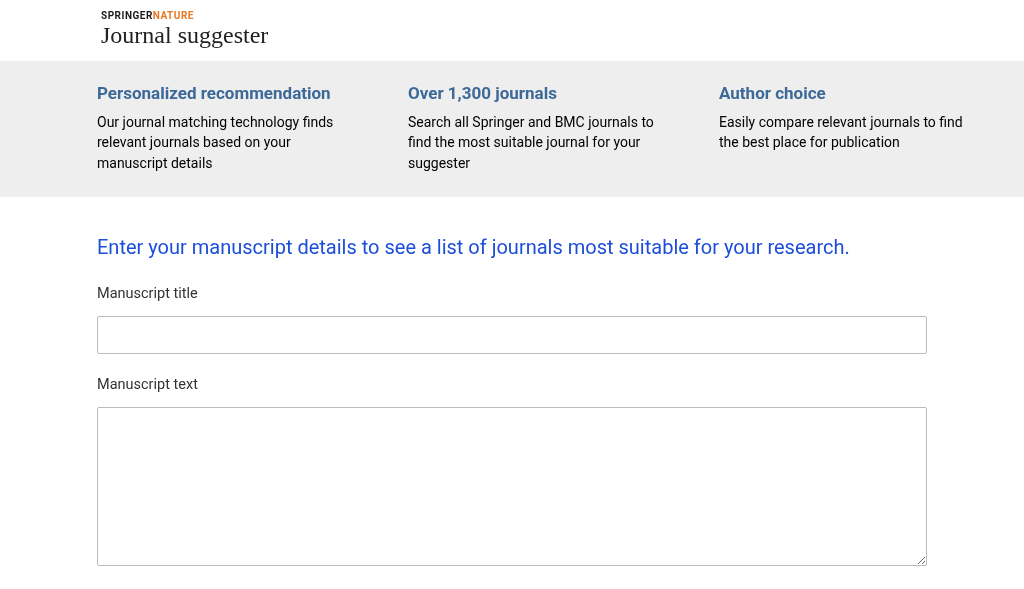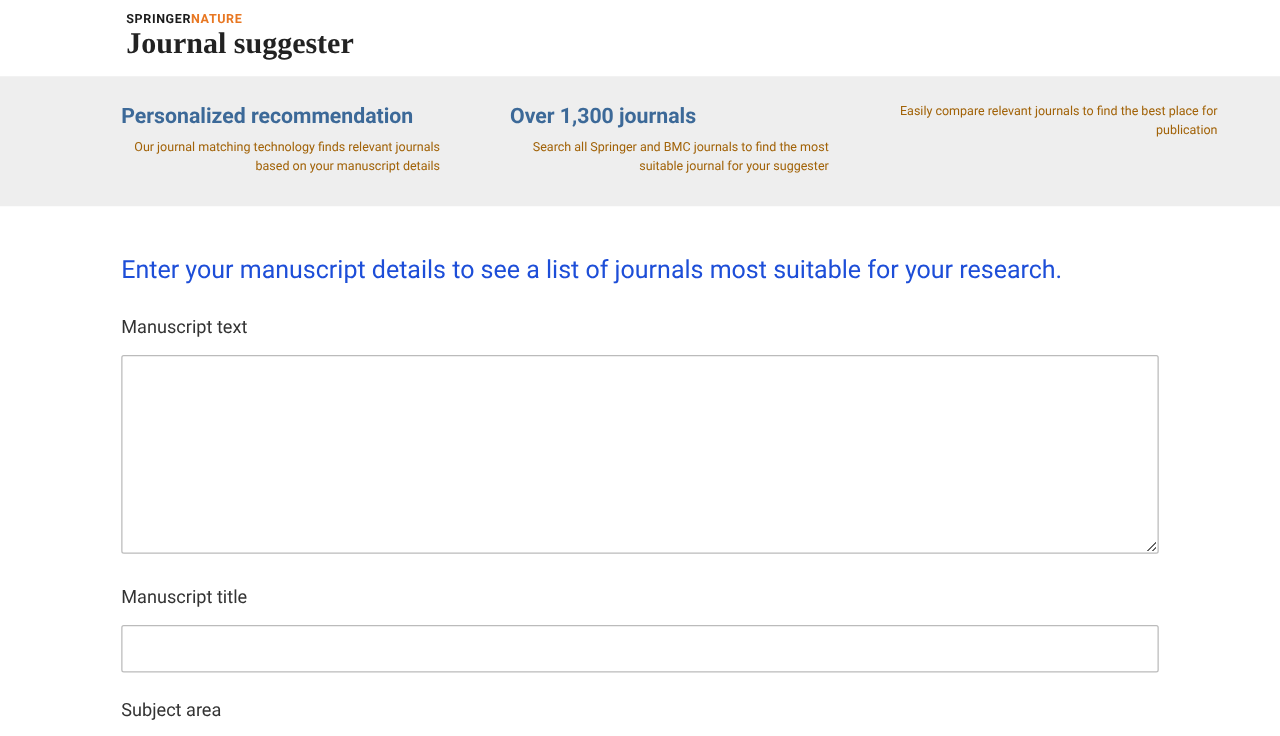--- a/index.html
+++ b/index.html
@@ -26,21 +26,21 @@
       letter-spacing: 0.5px;
       color: #1a1a1a;
     }
     .logo-text .orange {
       color: #e87722;
     }
     .app-title {
       font-family: Georgia, "Times New Roman", serif;
       font-size: 24px;
       color: #222222;
-      font-weight: 700;
+      font-weight: 400;
       margin-top: 1px;
     }
     .features-band {
       background: #eeeeee;
       width: 100%;
       padding: 22px 0 24px 0;
     }
     .features-inner {
       max-width: 1024px;
       margin: 0 auto;
@@ -52,24 +52,23 @@
     .feature {
       flex: 1;
     }
     .feature-title {
       font-size: 17px;
       font-weight: 700;
       color: #3c6998;
       margin-bottom: 9px;
     }
     .feature-desc {
-      font-size: 10px;
-      color: #a16207;
+      font-size: 14px;
+      color: #000000;
       line-height: 1.45;
-      text-align: right;
     }
     .main-content {
       max-width: 1024px;
       margin: 0 auto;
       padding: 38px 97px 20px 97px;
     }
     .intro-text {
       font-size: 20px;
       color: #1d4ed8;
       margin-bottom: 26px;
@@ -120,35 +119,36 @@
   <div class="features-inner">
     <div class="feature">
       <div class="feature-title">Personalized recommendation</div>
       <div class="feature-desc">Our journal matching technology finds relevant journals based on your manuscript details</div>
     </div>
     <div class="feature">
       <div class="feature-title">Over 1,300 journals</div>
       <div class="feature-desc">Search all Springer and BMC journals to find the most suitable journal for your suggester</div>
     </div>
     <div class="feature">
+      <div class="feature-title">Author choice</div>
       <div class="feature-desc">Easily compare relevant journals to find the best place for publication</div>
     </div>
   </div>
 </div>
 
 <div class="main-content">
   <div class="intro-text">Enter your manuscript details to see a list of journals most suitable for your research.</div>
 
   <div class="form-group">
-    <label class="form-label">Manuscript text</label>
-    <textarea class="textarea-input" style=""></textarea>
+    <label class="form-label">Manuscript title</label>
+    <input type="text" class="text-input" value="" style="">
   </div>
 
   <div class="form-group">
-    <label class="form-label">Manuscript title</label>
-    <input type="text" class="text-input" value="" style="">
+    <label class="form-label">Manuscript text</label>
+    <textarea class="textarea-input" style=""></textarea>
   </div>
 
   <div class="form-group">
     <label class="form-label">Subject area</label>
 
   </div>
 </div>
 
 </body></html>

